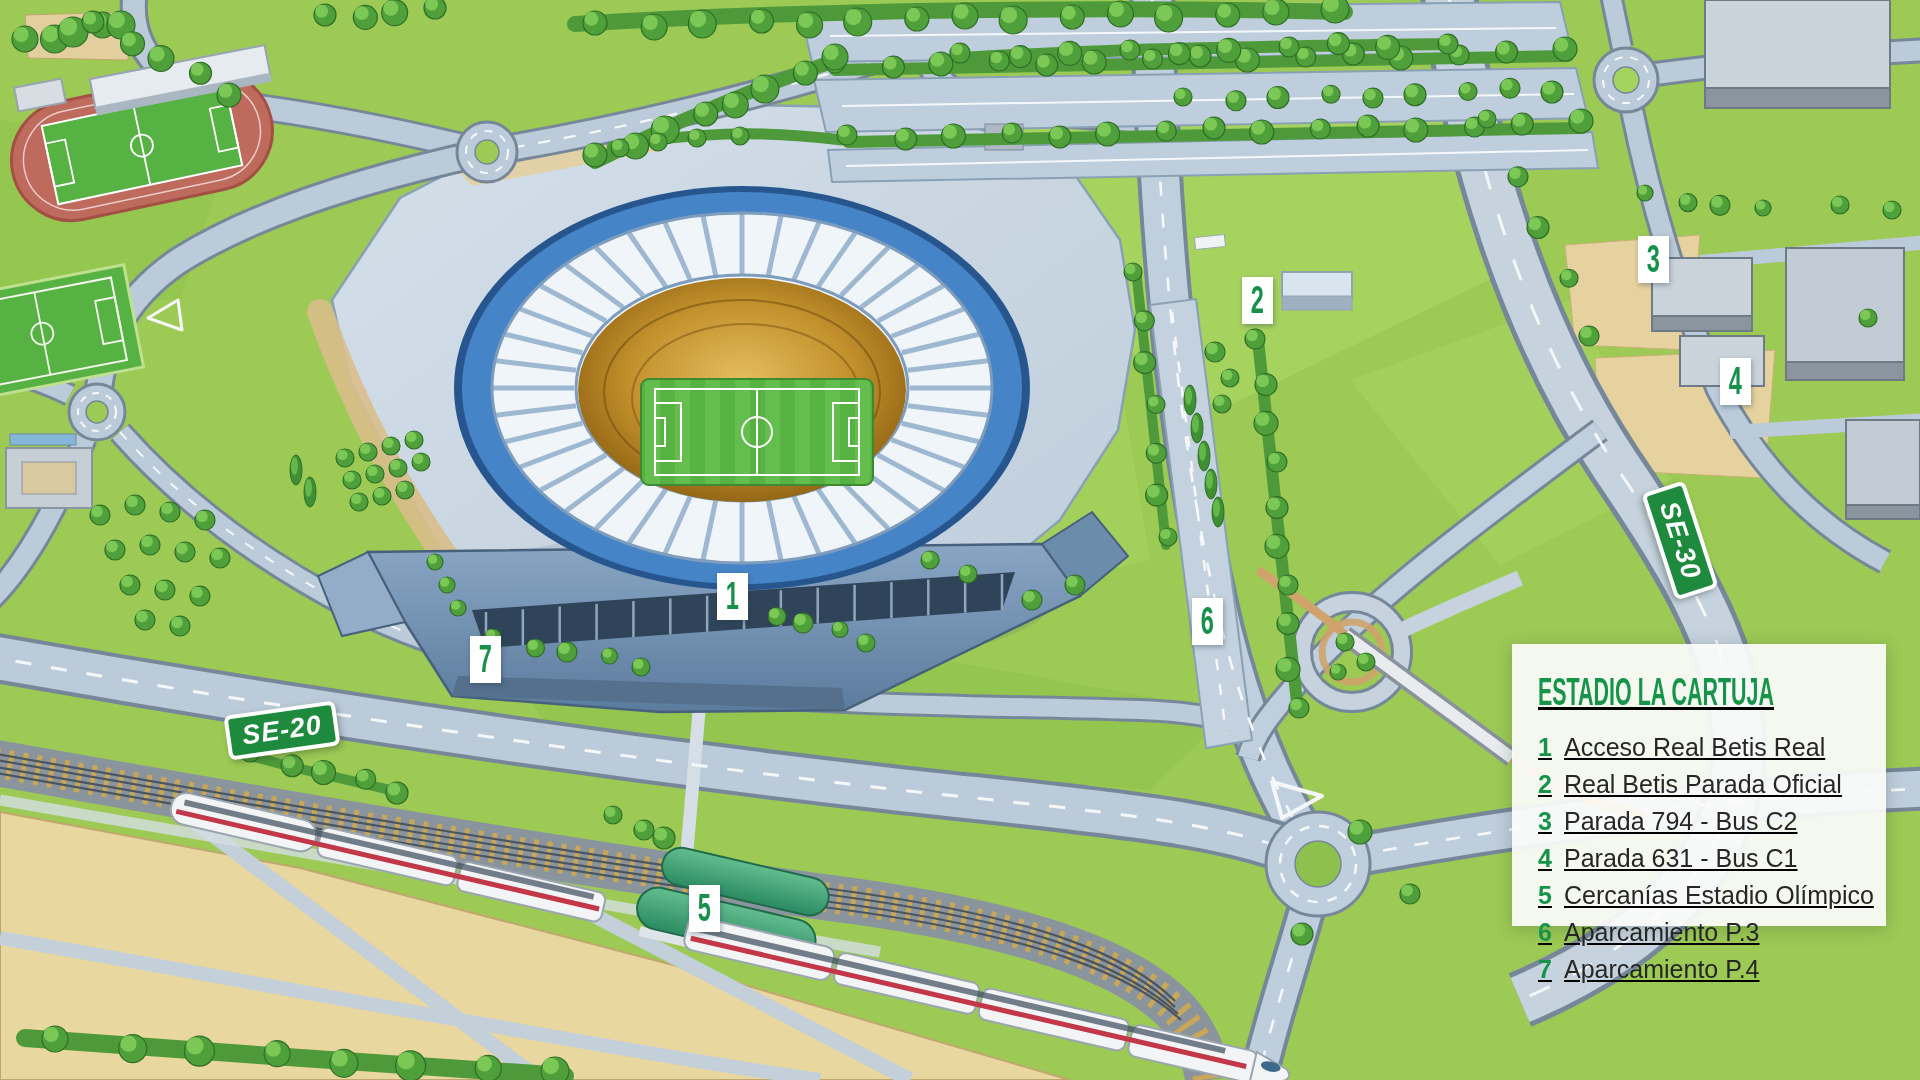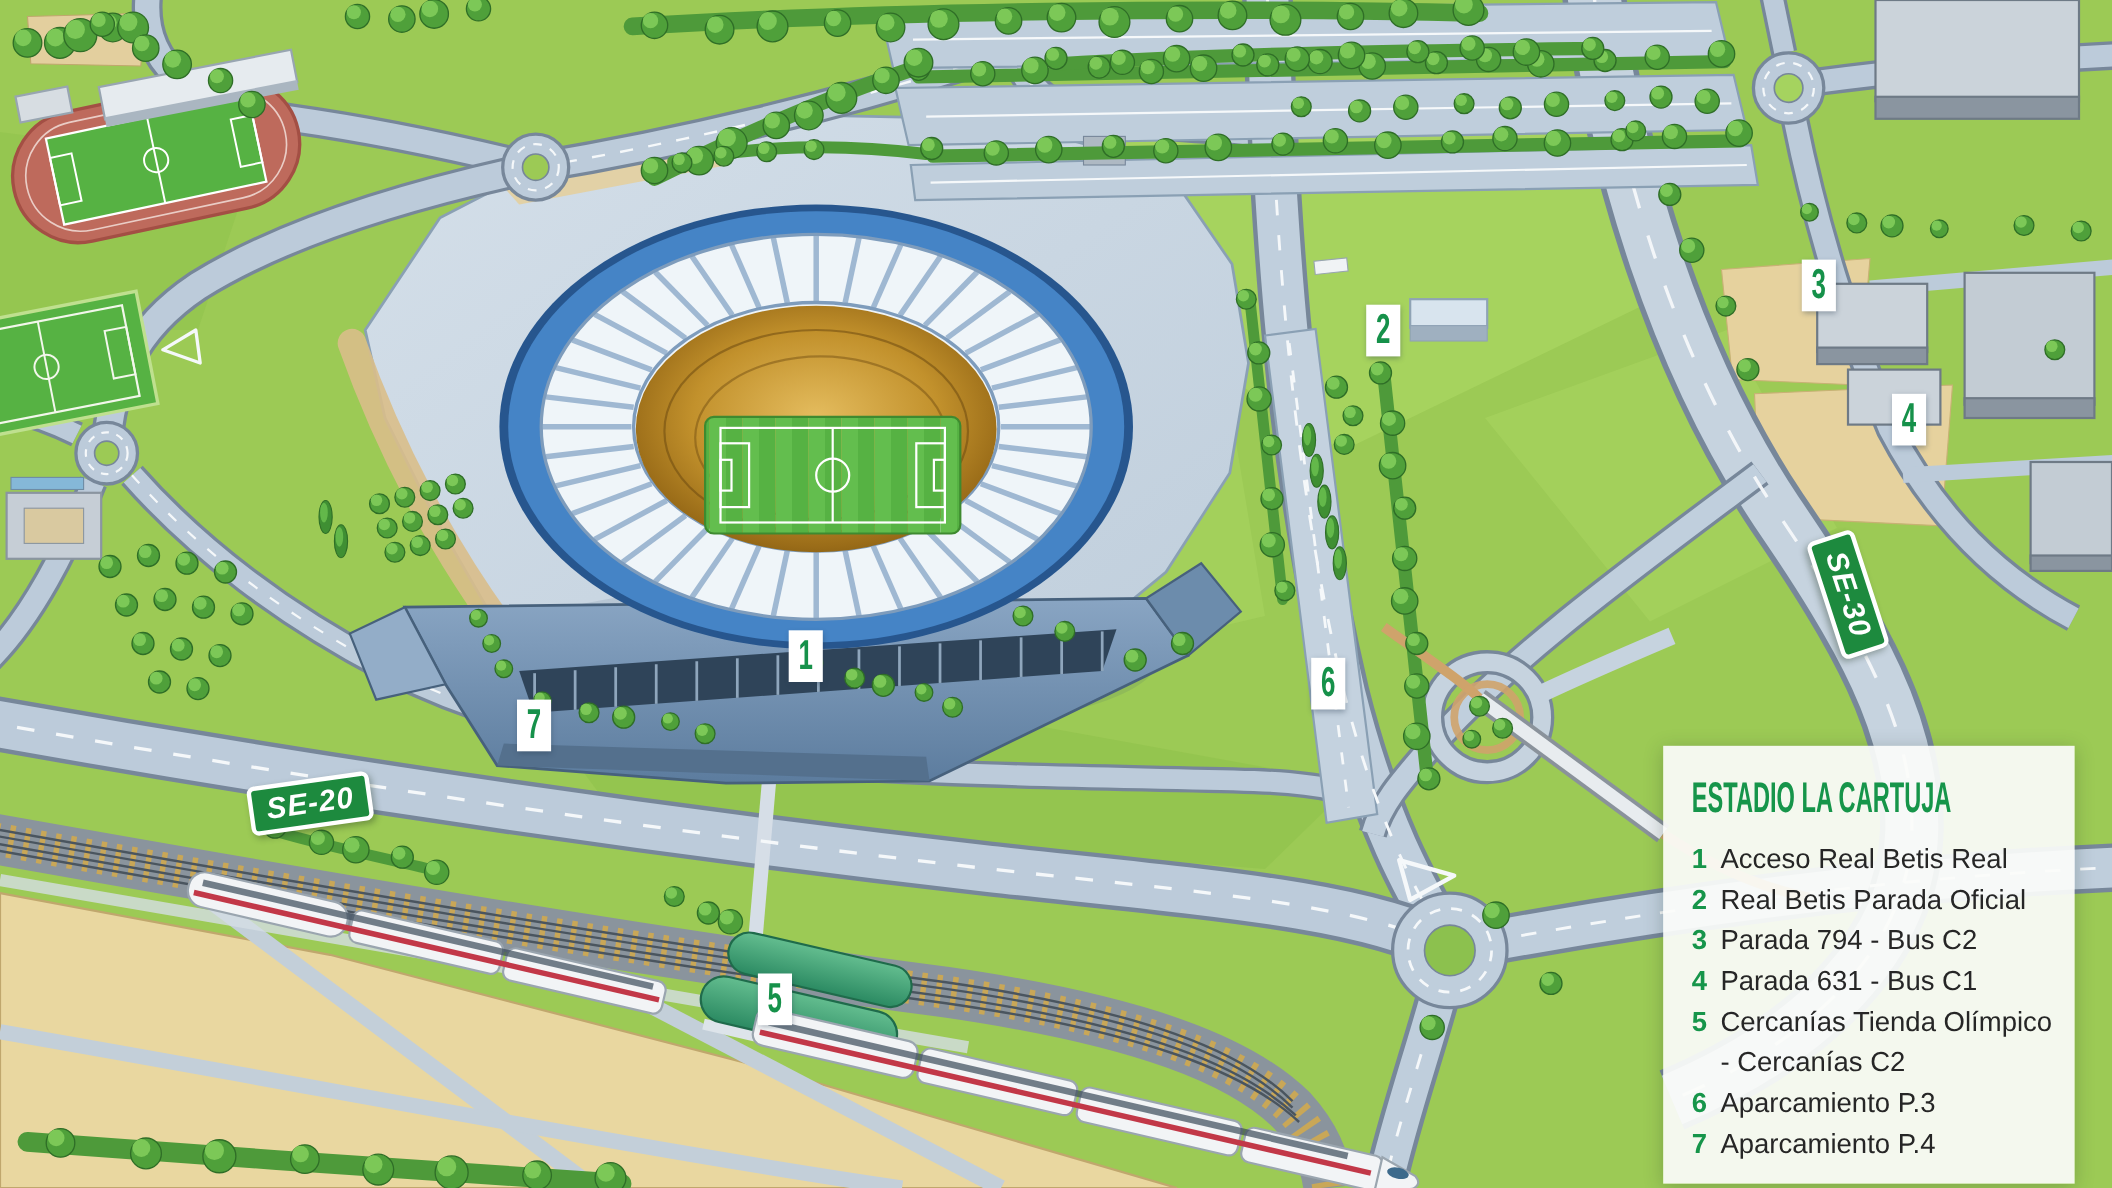--- a/index.html
+++ b/index.html
@@ -16,23 +16,23 @@
   .se30{left:1624px;top:518px;transform:rotate(72deg);}
 
   
   .marker{position:absolute;width:31px;height:47px;background:var(--marker-bg,#fff);
     display:flex;align-items:center;justify-content:center;
     box-shadow:1px 2px 5px rgba(40,60,80,.4);}
   .marker span{color:var(--marker-digit,#16914A);font-weight:700;font-size:38px;
     transform:scaleX(.62);letter-spacing:-1px;}
 
   
-  .legend{position:absolute;left:1512px;top:678px;width:374px;height:398px;
+  .legend{position:absolute;left:1512px;top:644px;width:374px;height:282px;
     box-sizing:border-box;padding:24px 20px 18px 26px;
-    background:rgba(251,252,250,.93);box-shadow:0 3px 16px rgba(30,50,40,.25);}
+    background:rgba(251,252,250,.93);box-shadow:0 3px 16px rgba(30,50,40,.25);text-decoration:underline;}
   .legend-title{color:var(--accent,#16954A);font-weight:700;font-size:39px;line-height:1;
     transform:scaleX(.55);transform-origin:left center;white-space:nowrap;margin:4px 0 22px 0;}
   .legend-item{display:flex;align-items:baseline;height:37px;font-size:25px;color:var(--legend-text,#262626);}
   .legend-item .num{flex:0 0 26px;color:var(--legend-number,#16954A);font-weight:700;}
   .legend-item .lbl{white-space:nowrap;}
   .legend-item.cont .num{visibility:hidden;}
 </style>
 </head>
 <body>
 
@@ -802,25 +802,21 @@
   <div class="legend-item">
     <span class="num">3</span>
     <span class="lbl">Parada 794 - Bus C2</span>
   </div>
   <div class="legend-item">
     <span class="num">4</span>
     <span class="lbl">Parada 631 - Bus C1</span>
   </div>
   <div class="legend-item">
     <span class="num">5</span>
-    <span class="lbl">Cercanías Tienda Olímpico</span>
-  </div>
-  <div class="legend-item cont">
-    <span class="num"></span>
-    <span class="lbl">- Cercanías C2</span>
+    <span class="lbl">Cercanías Estadio Olímpico</span>
   </div>
   <div class="legend-item">
     <span class="num">6</span>
     <span class="lbl">Aparcamiento P.3</span>
   </div>
   <div class="legend-item">
     <span class="num">7</span>
     <span class="lbl">Aparcamiento P.4</span>
   </div>
 </div>

